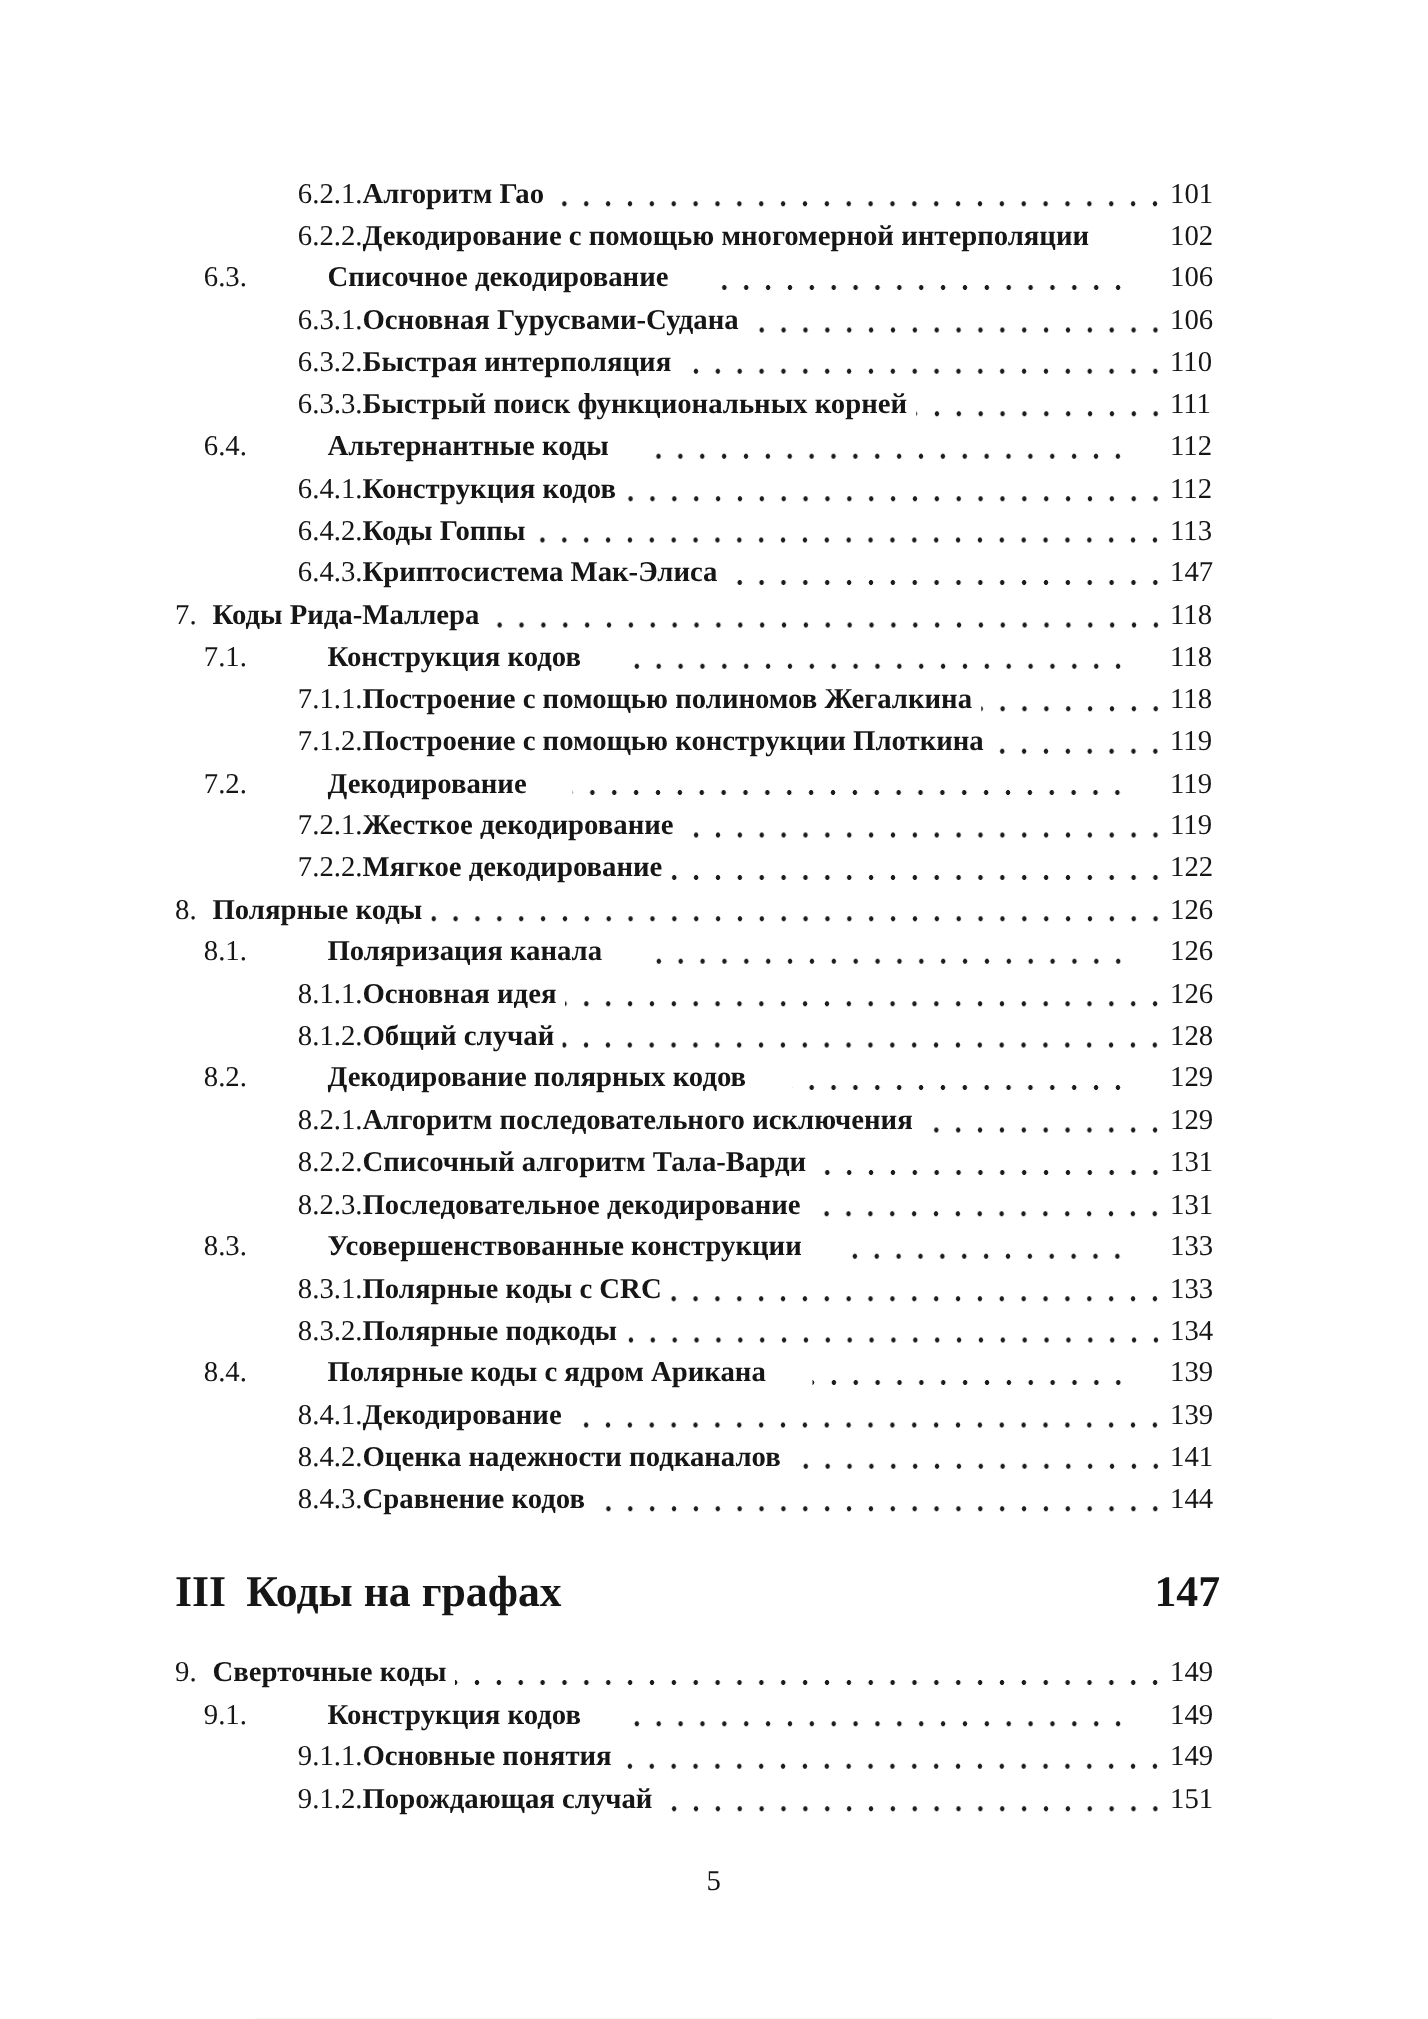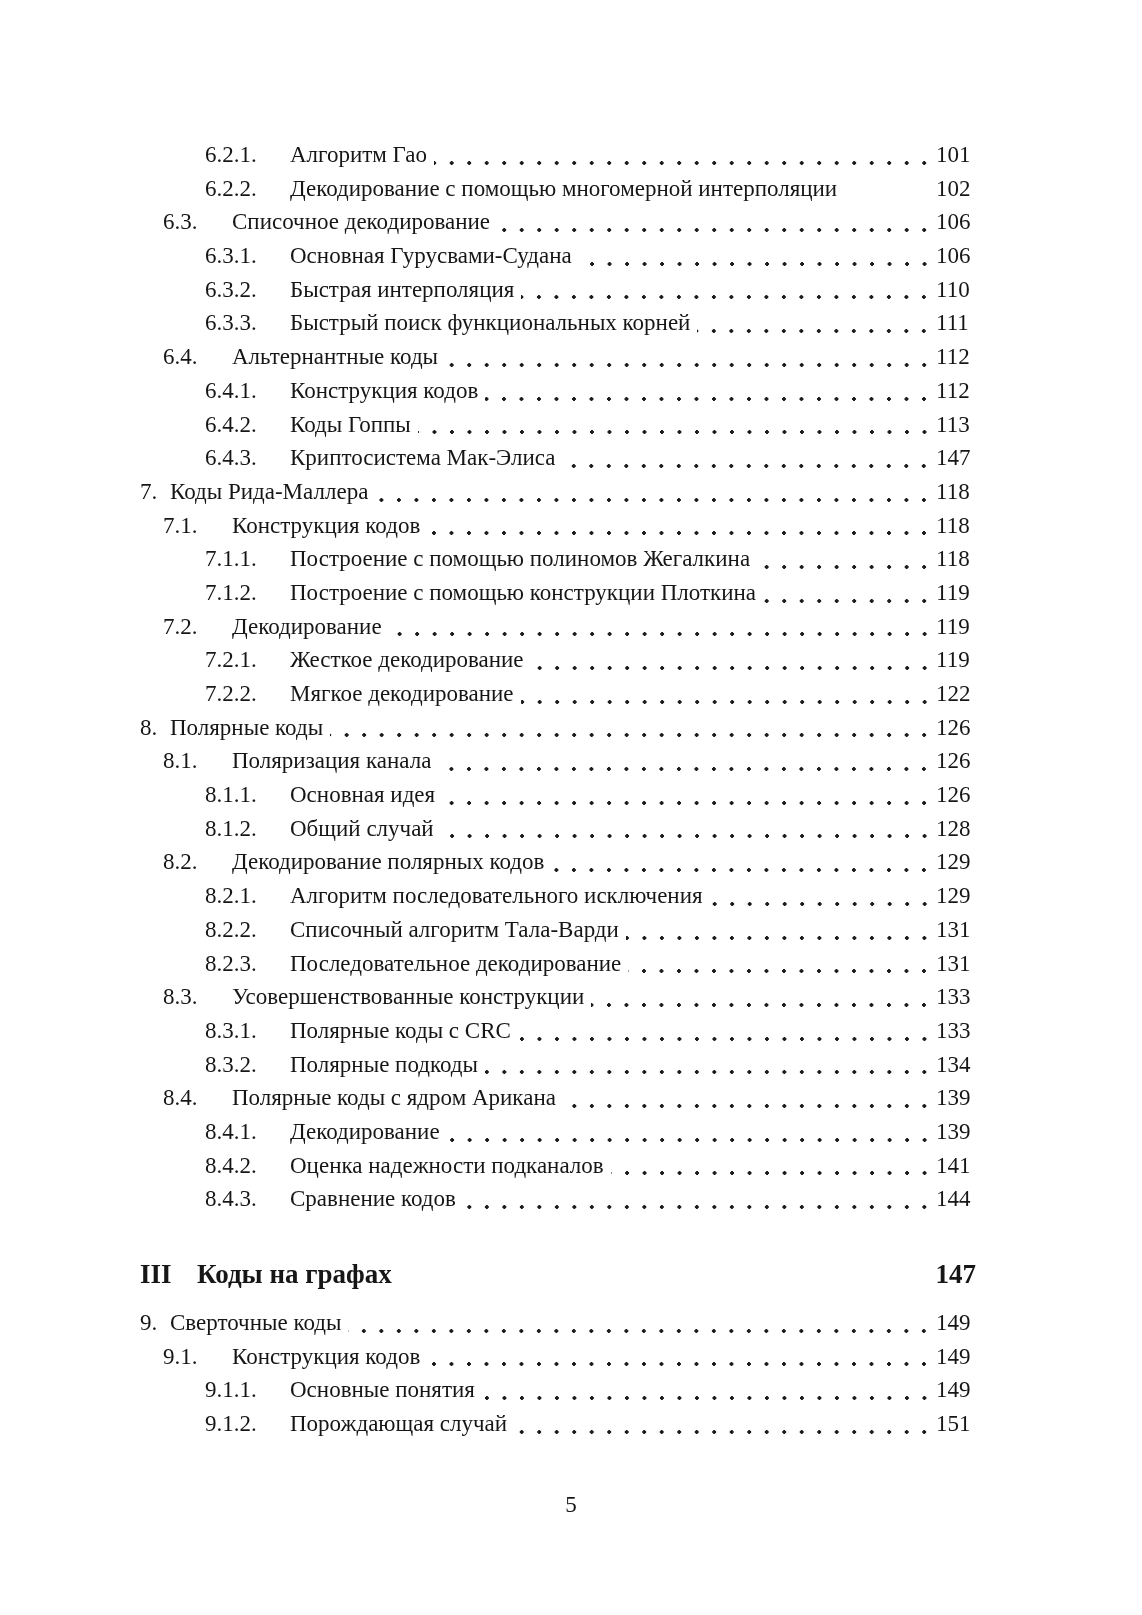--- a/index.html
+++ b/index.html
@@ -25,52 +25,53 @@
   .toc-row {
     display: flex;
     align-items: baseline;
     height: 33.7px;
     line-height: 33.7px;
     font-size: 23px;
     white-space: nowrap;
   }
   .toc-row .label { flex: 0 0 auto; }
   .level-0 .label { width: 30px; }
-  .level-1 { padding-left: 23px; }
+  .level-1 { padding-left: 23px; gap: 30px; }
   .level-1 .label { width: 69px; }
   .level-2 { padding-left: 65px; }
-  .level-2 .label { width: 85px; }
+  .level-2 .label { width: 85px; text-align: right; }
   .toc-row .title {
     flex: 0 1 auto;
     overflow: hidden;
+    font-weight: bold;
   }
   .toc-row .leader {
     flex: 1 1 auto;
     align-self: stretch;
     margin-left: 7px;
     margin-right: 3px;
     min-width: 0;
     background-image: radial-gradient(circle, #1c1c1c 1.7px, transparent 2.1px);
     background-size: 17.5px 4px;
     background-repeat: repeat-x;
     background-position: right 0 bottom 7px;
   }
   .no-dots .leader { background: none; }
   .toc-row .pageno {
     flex: 0 0 auto;
     min-width: 40px;
     text-align: left;
   }
   .part-row {
     margin-top: 36px;
-    margin-bottom: 10px;
+    margin-bottom: 25px;
     height: 44px;
     line-height: 44px;
     font-weight: bold;
-    font-size: 27px;
+    font-size: 35px;
   }
   .part-row .label { width: 57px; }
   .footer {
     position: absolute;
     left: 0;
     top: 1488px;
     width: 1142px;
     text-align: center;
     font-size: 23px;
     line-height: 34px;

